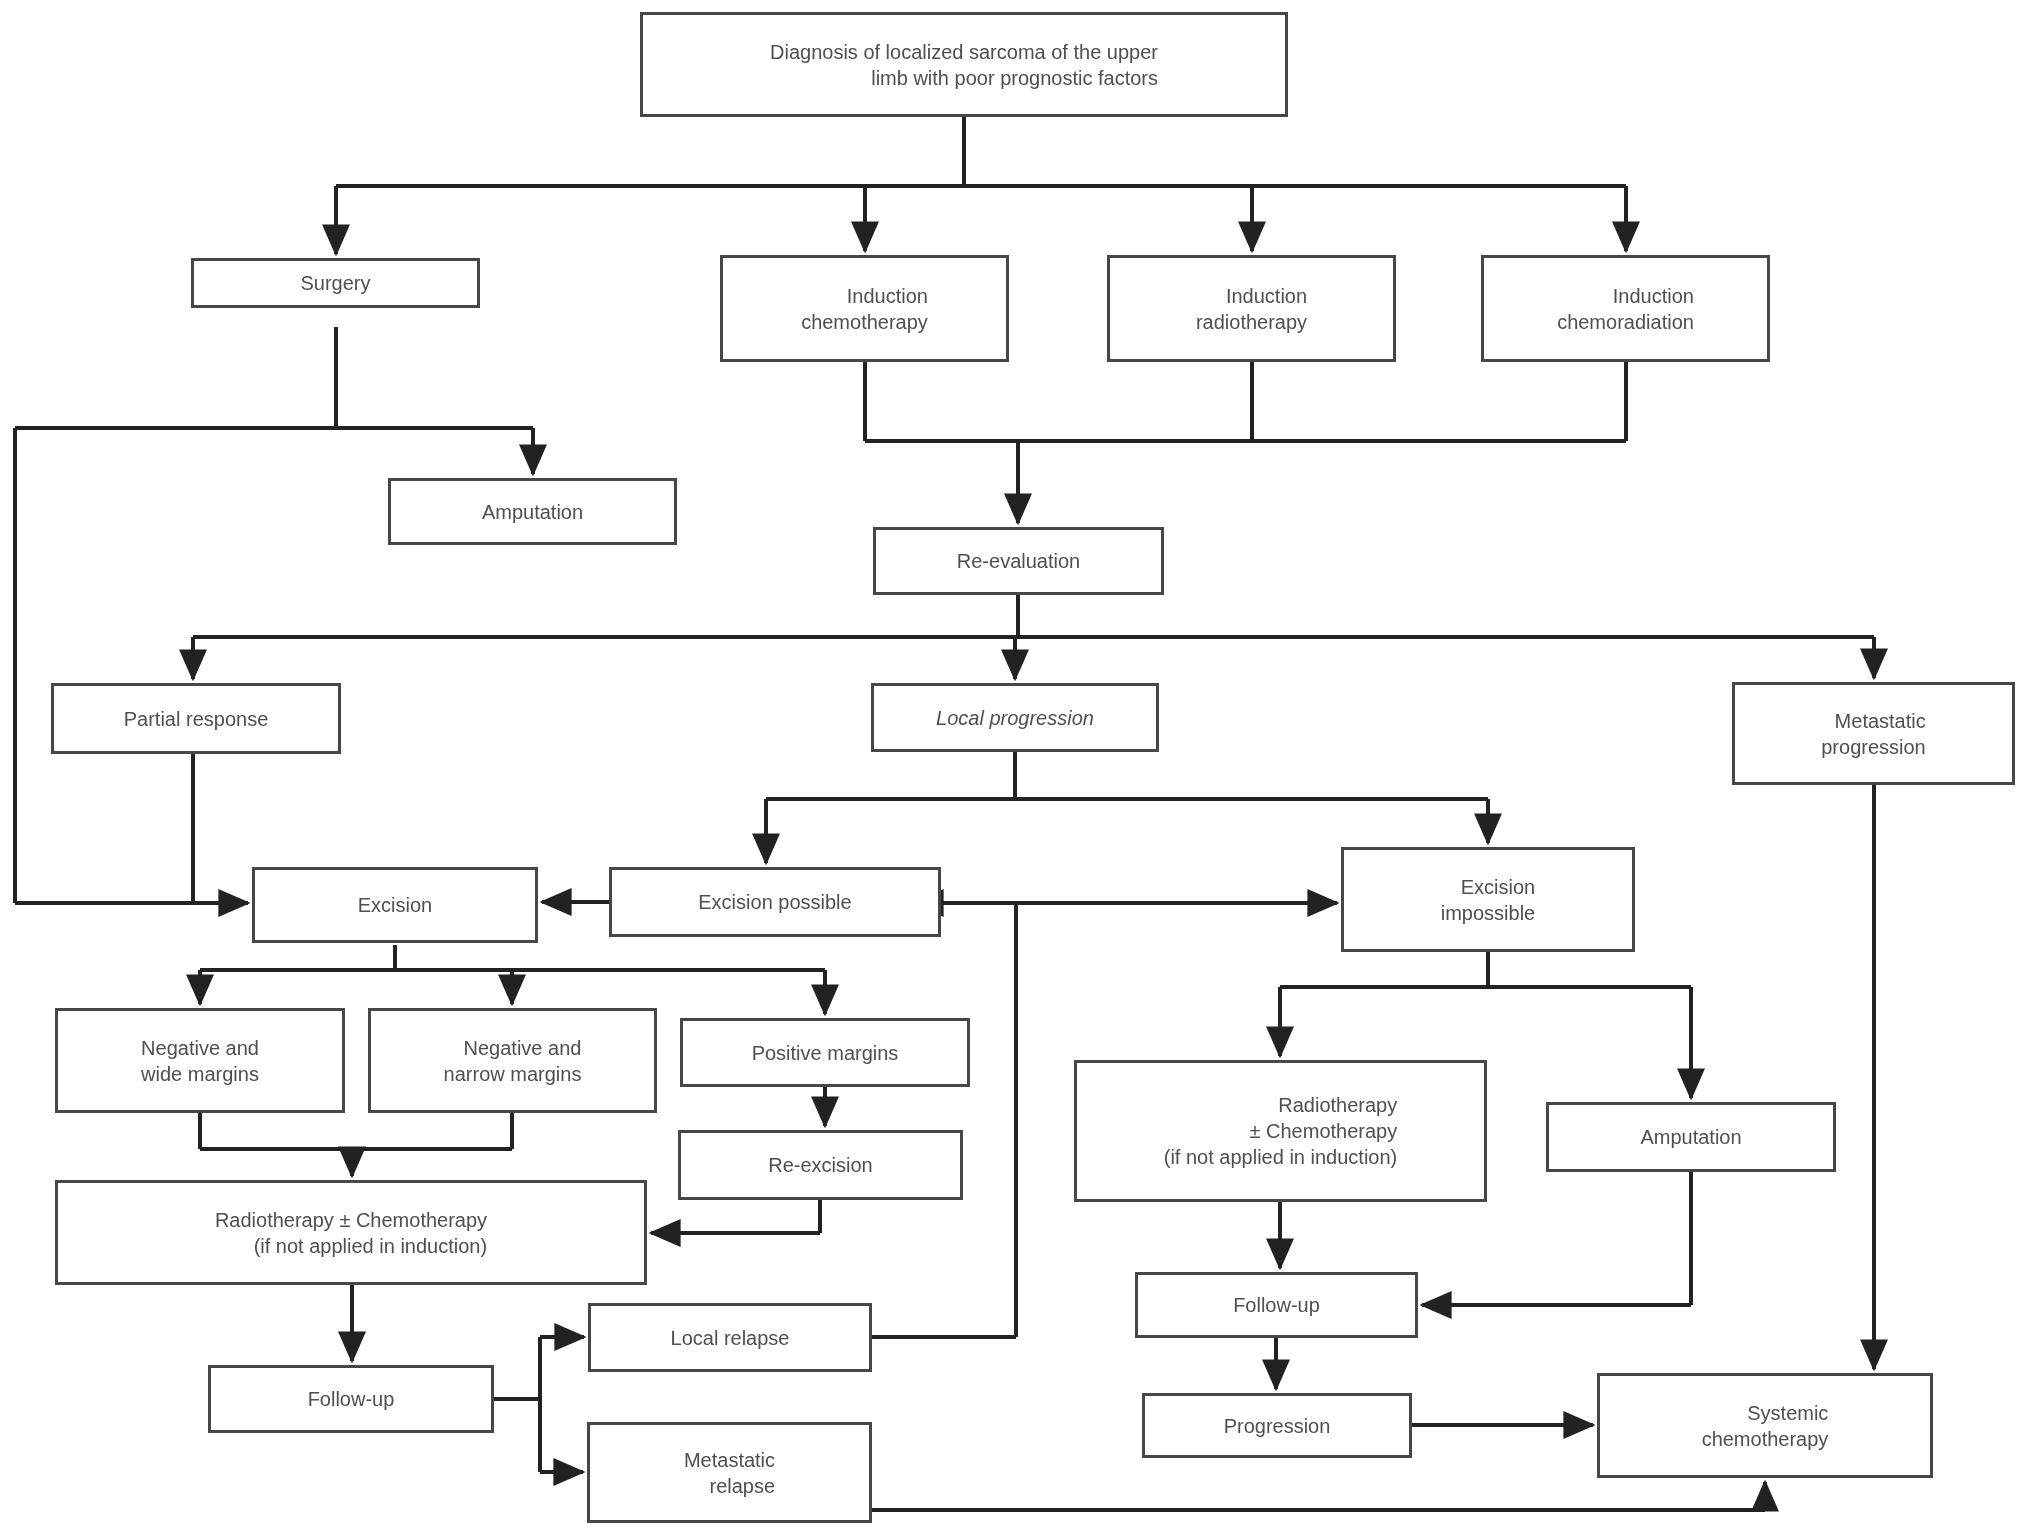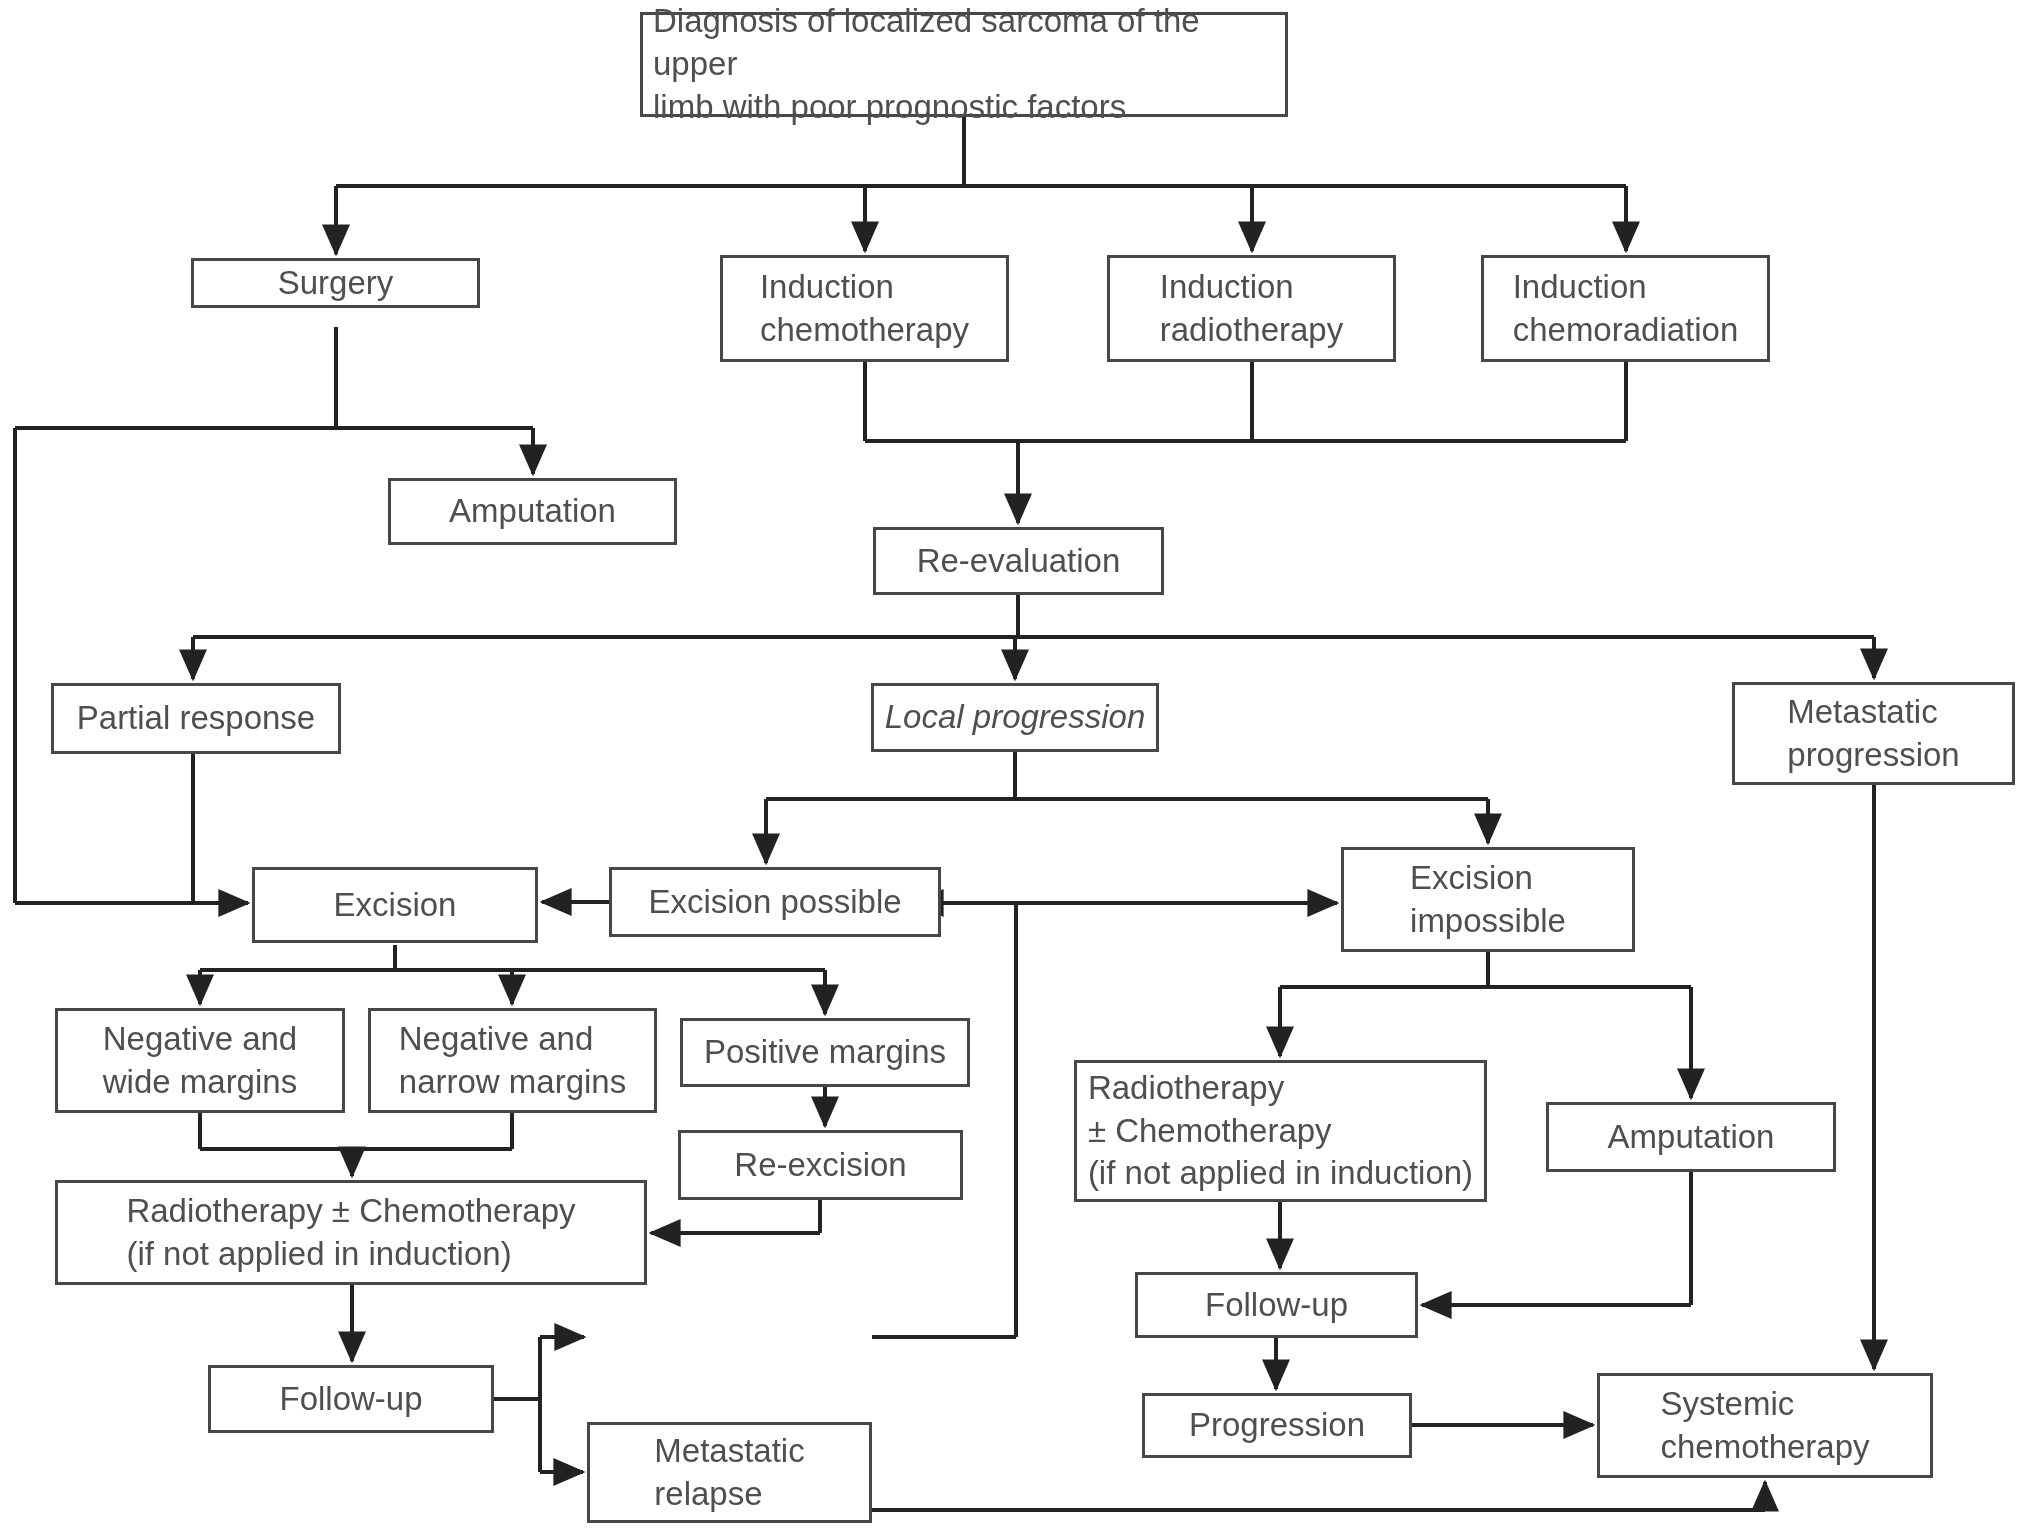--- a/index.html
+++ b/index.html
@@ -23,22 +23,22 @@
   .node{
     position:absolute;
     z-index:2;
     box-sizing:border-box;
     border:3px solid var(--box-border);
     background:var(--bg);
     color:var(--text);
     display:flex;
     align-items:center;
     justify-content:center;
-    text-align:left;
-    font-size:33px;
+    text-align:right;
+    font-size:20px;
     line-height:1.3;
     white-space:pre-line;
     padding:4px 10px;
   }
 </style>
 </head>
 <body>
 
 <div class="canvas">
 
@@ -119,20 +119,21 @@
 impossible</div>
   <div class="node" style="left:55px;top:1008px;width:290px;height:105px;">Negative and
 wide margins</div>
   <div class="node" style="left:368px;top:1008px;width:289px;height:105px;">Negative and
 narrow margins</div>
   <div class="node" style="left:680px;top:1018px;width:290px;height:69px;">Positive margins</div>
   <div class="node" style="left:678px;top:1130px;width:285px;height:70px;">Re-excision</div>
   <div class="node" style="left:55px;top:1180px;width:592px;height:105px;">Radiotherapy ± Chemotherapy
 (if not applied in induction)</div>
   <div class="node" style="left:208px;top:1365px;width:286px;height:68px;">Follow-up</div>
+  <div class="node" style="left:588px;top:1303px;width:284px;height:69px;">Local relapse</div>
   <div class="node" style="left:587px;top:1422px;width:285px;height:101px;">Metastatic
 relapse</div>
   <div class="node" style="left:1074px;top:1060px;width:413px;height:142px;">Radiotherapy
 ± Chemotherapy
 (if not applied in induction)</div>
   <div class="node" style="left:1546px;top:1102px;width:290px;height:70px;">Amputation</div>
   <div class="node" style="left:1135px;top:1272px;width:283px;height:66px;">Follow-up</div>
   <div class="node" style="left:1142px;top:1393px;width:270px;height:65px;">Progression</div>
   <div class="node" style="left:1597px;top:1373px;width:336px;height:105px;">Systemic
 chemotherapy</div>

